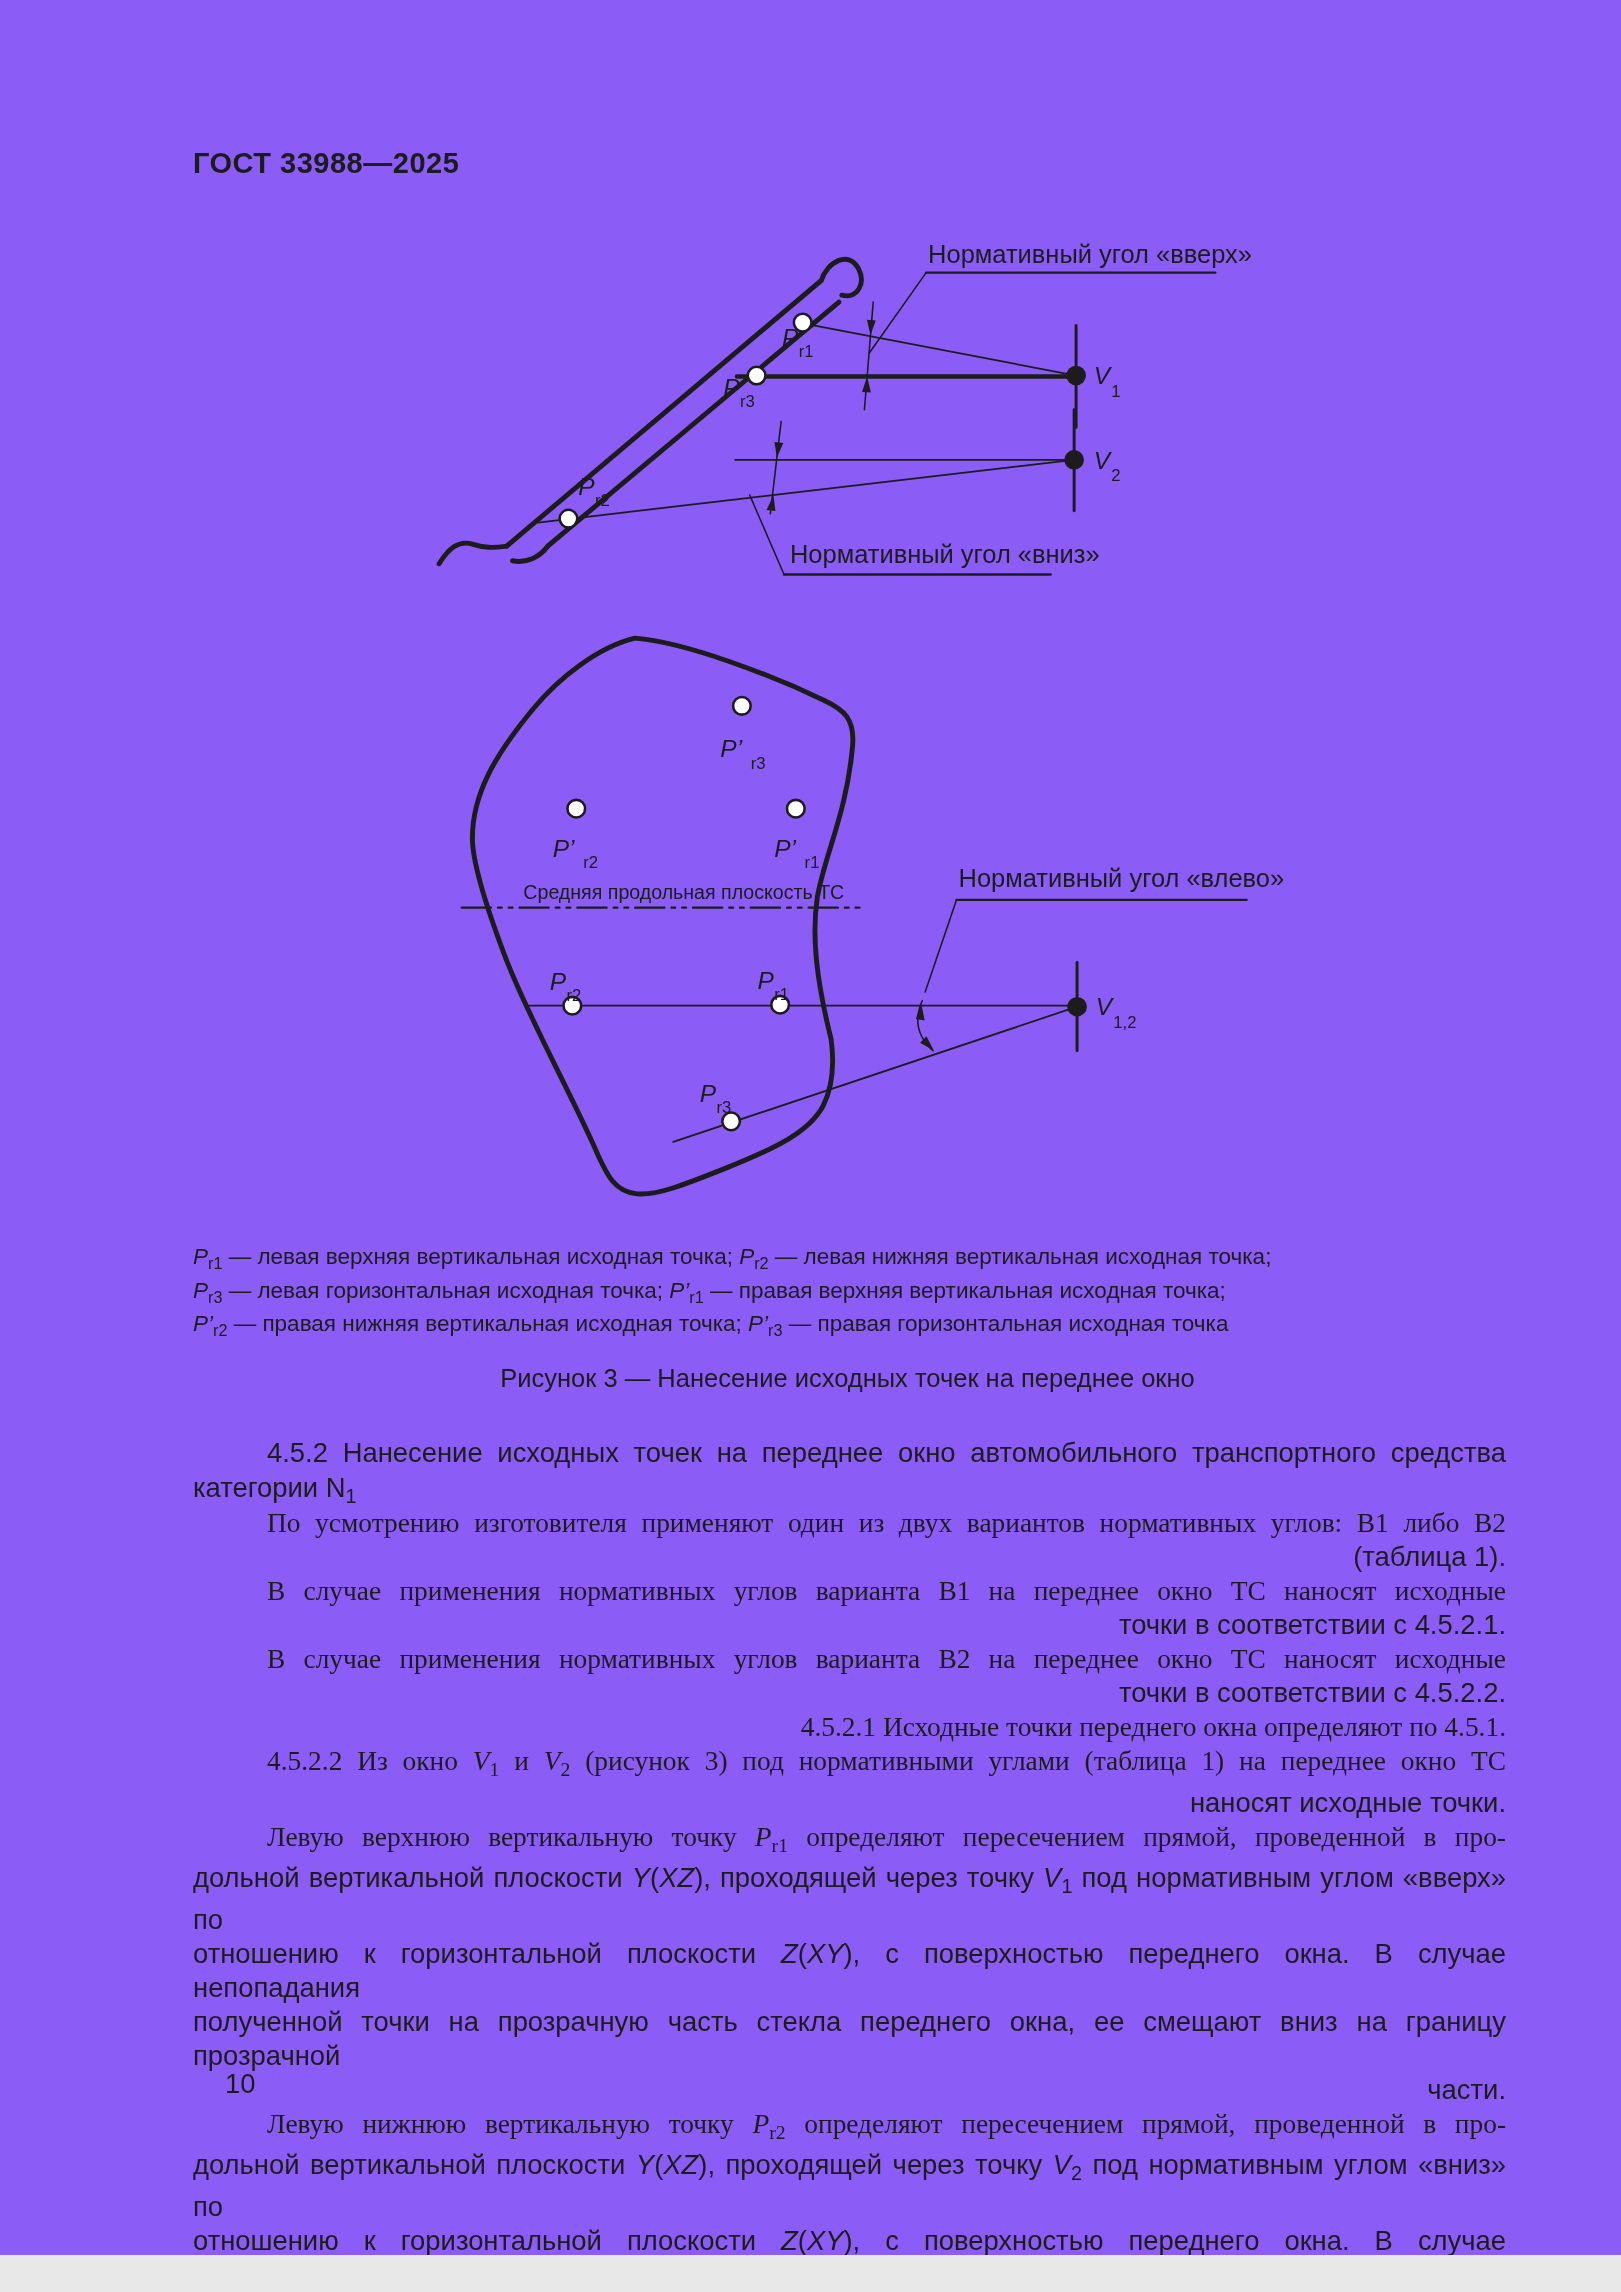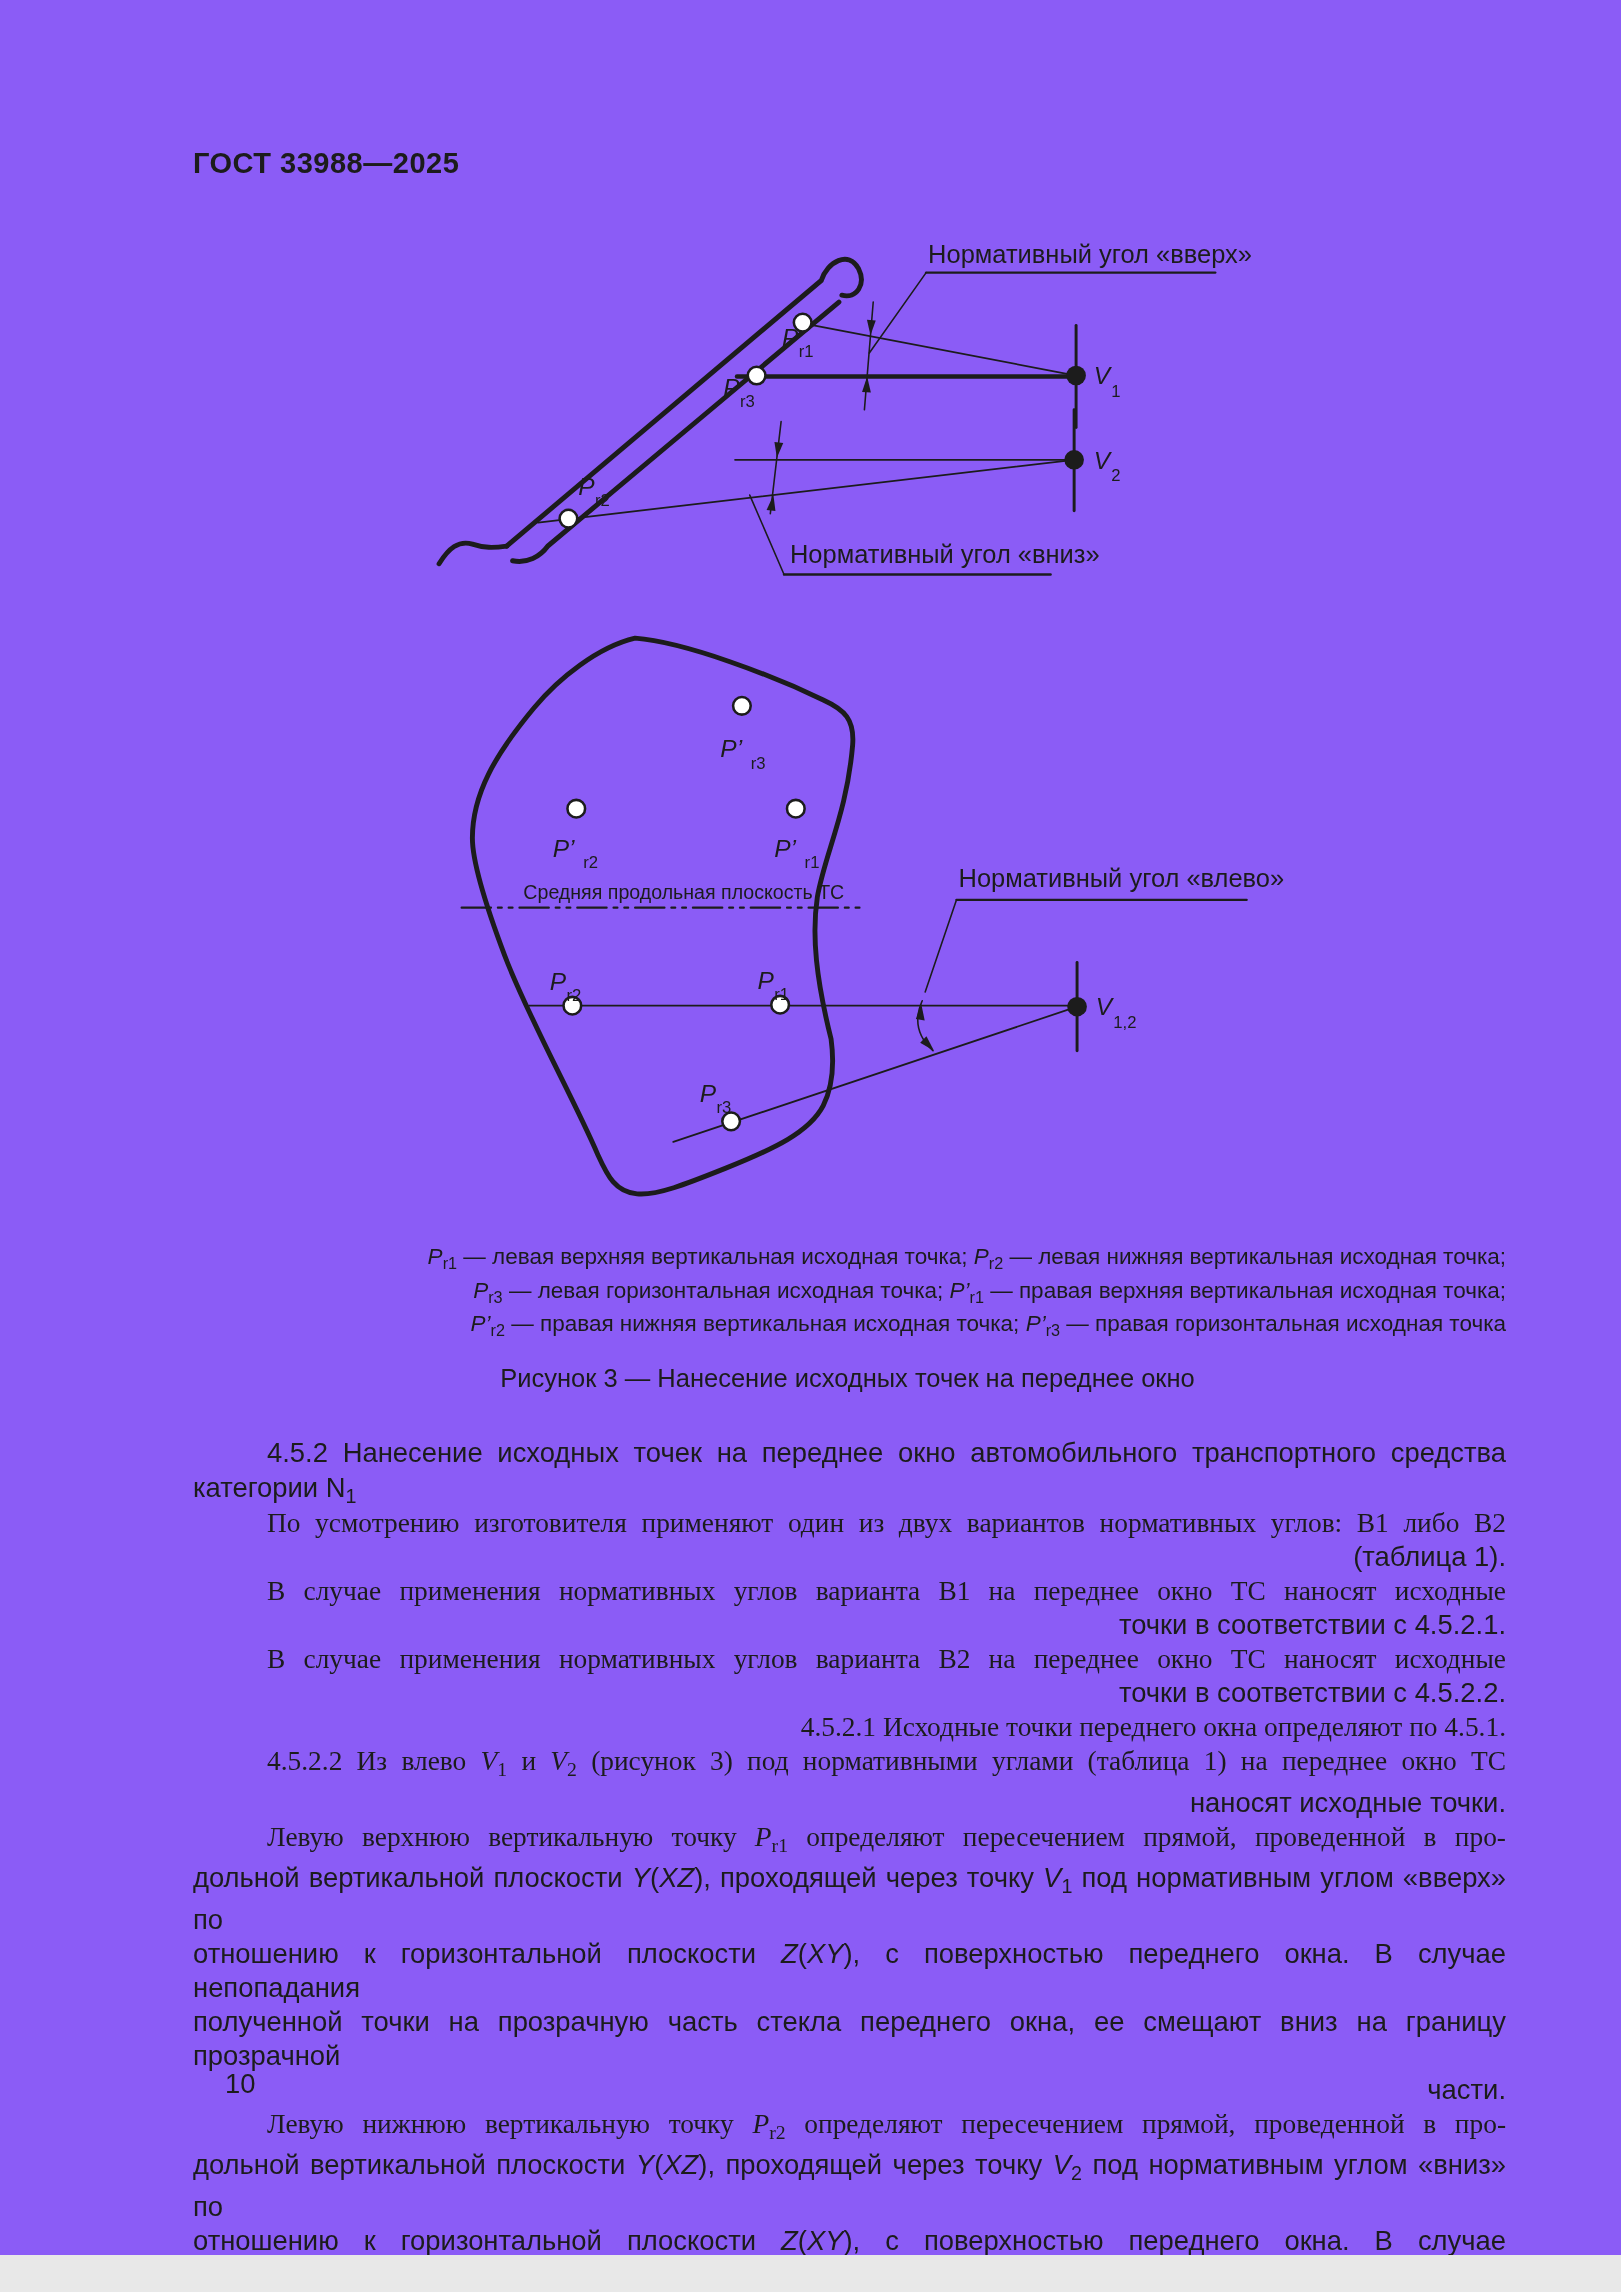--- a/index.html
+++ b/index.html
@@ -17,21 +17,21 @@
   }
   .fig-svg{position:absolute;left:0;top:0;}
   svg text{font-family:"Liberation Sans",sans-serif;fill:#1c1c1c;}
   .svg-lbl{font-size:26px;}
   .svg-var{font-size:25px;font-style:italic;}
   .svg-sub{font-size:17px;}
   .svg-small{font-size:20px;}
 
   .legend{
     position:absolute;left:193px;top:1243px;width:1313px;
-    font-size:22.5px;line-height:28px;text-align:right;
+    font-size:22.5px;line-height:28px;text-align:left;
   }
   .legend .sub, .rich .sub{font-size:0.72em;vertical-align:-0.28em;}
   .legend .it, .rich .it{font-style:italic;}
 
   .figure-caption{
     position:absolute;left:191px;top:1364px;width:1313px;
     font-size:25.5px;text-align:center;
   }
   .section-heading{
     position:absolute;left:193px;top:1435px;width:1313px;
@@ -183,21 +183,21 @@
   </div>
 
   <div class="body-text rich" id="body-lines">
       <div class="line j ind"><span>По усмотрению изготовителя применяют один из двух вариантов нормативных углов: В1 либо В2</span></div>
       <div class="line"><span>(таблица 1).</span></div>
       <div class="line j ind"><span>В случае применения нормативных углов варианта В1 на переднее окно ТС наносят исходные</span></div>
       <div class="line"><span>точки в соответствии с 4.5.2.1.</span></div>
       <div class="line j ind"><span>В случае применения нормативных углов варианта В2 на переднее окно ТС наносят исходные</span></div>
       <div class="line"><span>точки в соответствии с 4.5.2.2.</span></div>
       <div class="line ind"><span>4.5.2.1 Исходные точки переднего окна определяют по 4.5.1.</span></div>
-      <div class="line j ind"><span>4.5.2.2 Из влево </span><span class="it">V</span><span class="sub">1</span><span> и </span><span class="it">V</span><span class="sub">2</span><span> (рисунок 3) под нормативными углами (таблица 1) на переднее окно ТС</span></div>
+      <div class="line j ind"><span>4.5.2.2 Из окно </span><span class="it">V</span><span class="sub">1</span><span> и </span><span class="it">V</span><span class="sub">2</span><span> (рисунок 3) под нормативными углами (таблица 1) на переднее окно ТС</span></div>
       <div class="line"><span>наносят исходные точки.</span></div>
       <div class="line j ind"><span>Левую верхнюю вертикальную точку </span><span class="it">P</span><span class="sub">r1</span><span> определяют пересечением прямой, проведенной в про-</span></div>
       <div class="line j"><span>дольной вертикальной плоскости </span><span class="it">Y</span><span>(</span><span class="it">XZ</span><span>), проходящей через точку </span><span class="it">V</span><span class="sub">1</span><span> под нормативным углом «вверх» по</span></div>
       <div class="line j"><span>отношению к горизонтальной плоскости </span><span class="it">Z</span><span>(</span><span class="it">XY</span><span>), с поверхностью переднего окна. В случае непопадания</span></div>
       <div class="line j"><span>полученной точки на прозрачную часть стекла переднего окна, ее смещают вниз на границу прозрачной</span></div>
       <div class="line"><span>части.</span></div>
       <div class="line j ind"><span>Левую нижнюю вертикальную точку </span><span class="it">P</span><span class="sub">r2</span><span> определяют пересечением прямой, проведенной в про-</span></div>
       <div class="line j"><span>дольной вертикальной плоскости </span><span class="it">Y</span><span>(</span><span class="it">XZ</span><span>), проходящей через точку </span><span class="it">V</span><span class="sub">2</span><span> под нормативным углом «вниз» по</span></div>
       <div class="line j"><span>отношению к горизонтальной плоскости </span><span class="it">Z</span><span>(</span><span class="it">XY</span><span>), с поверхностью переднего окна. В случае непопадания</span></div>
     </div>

